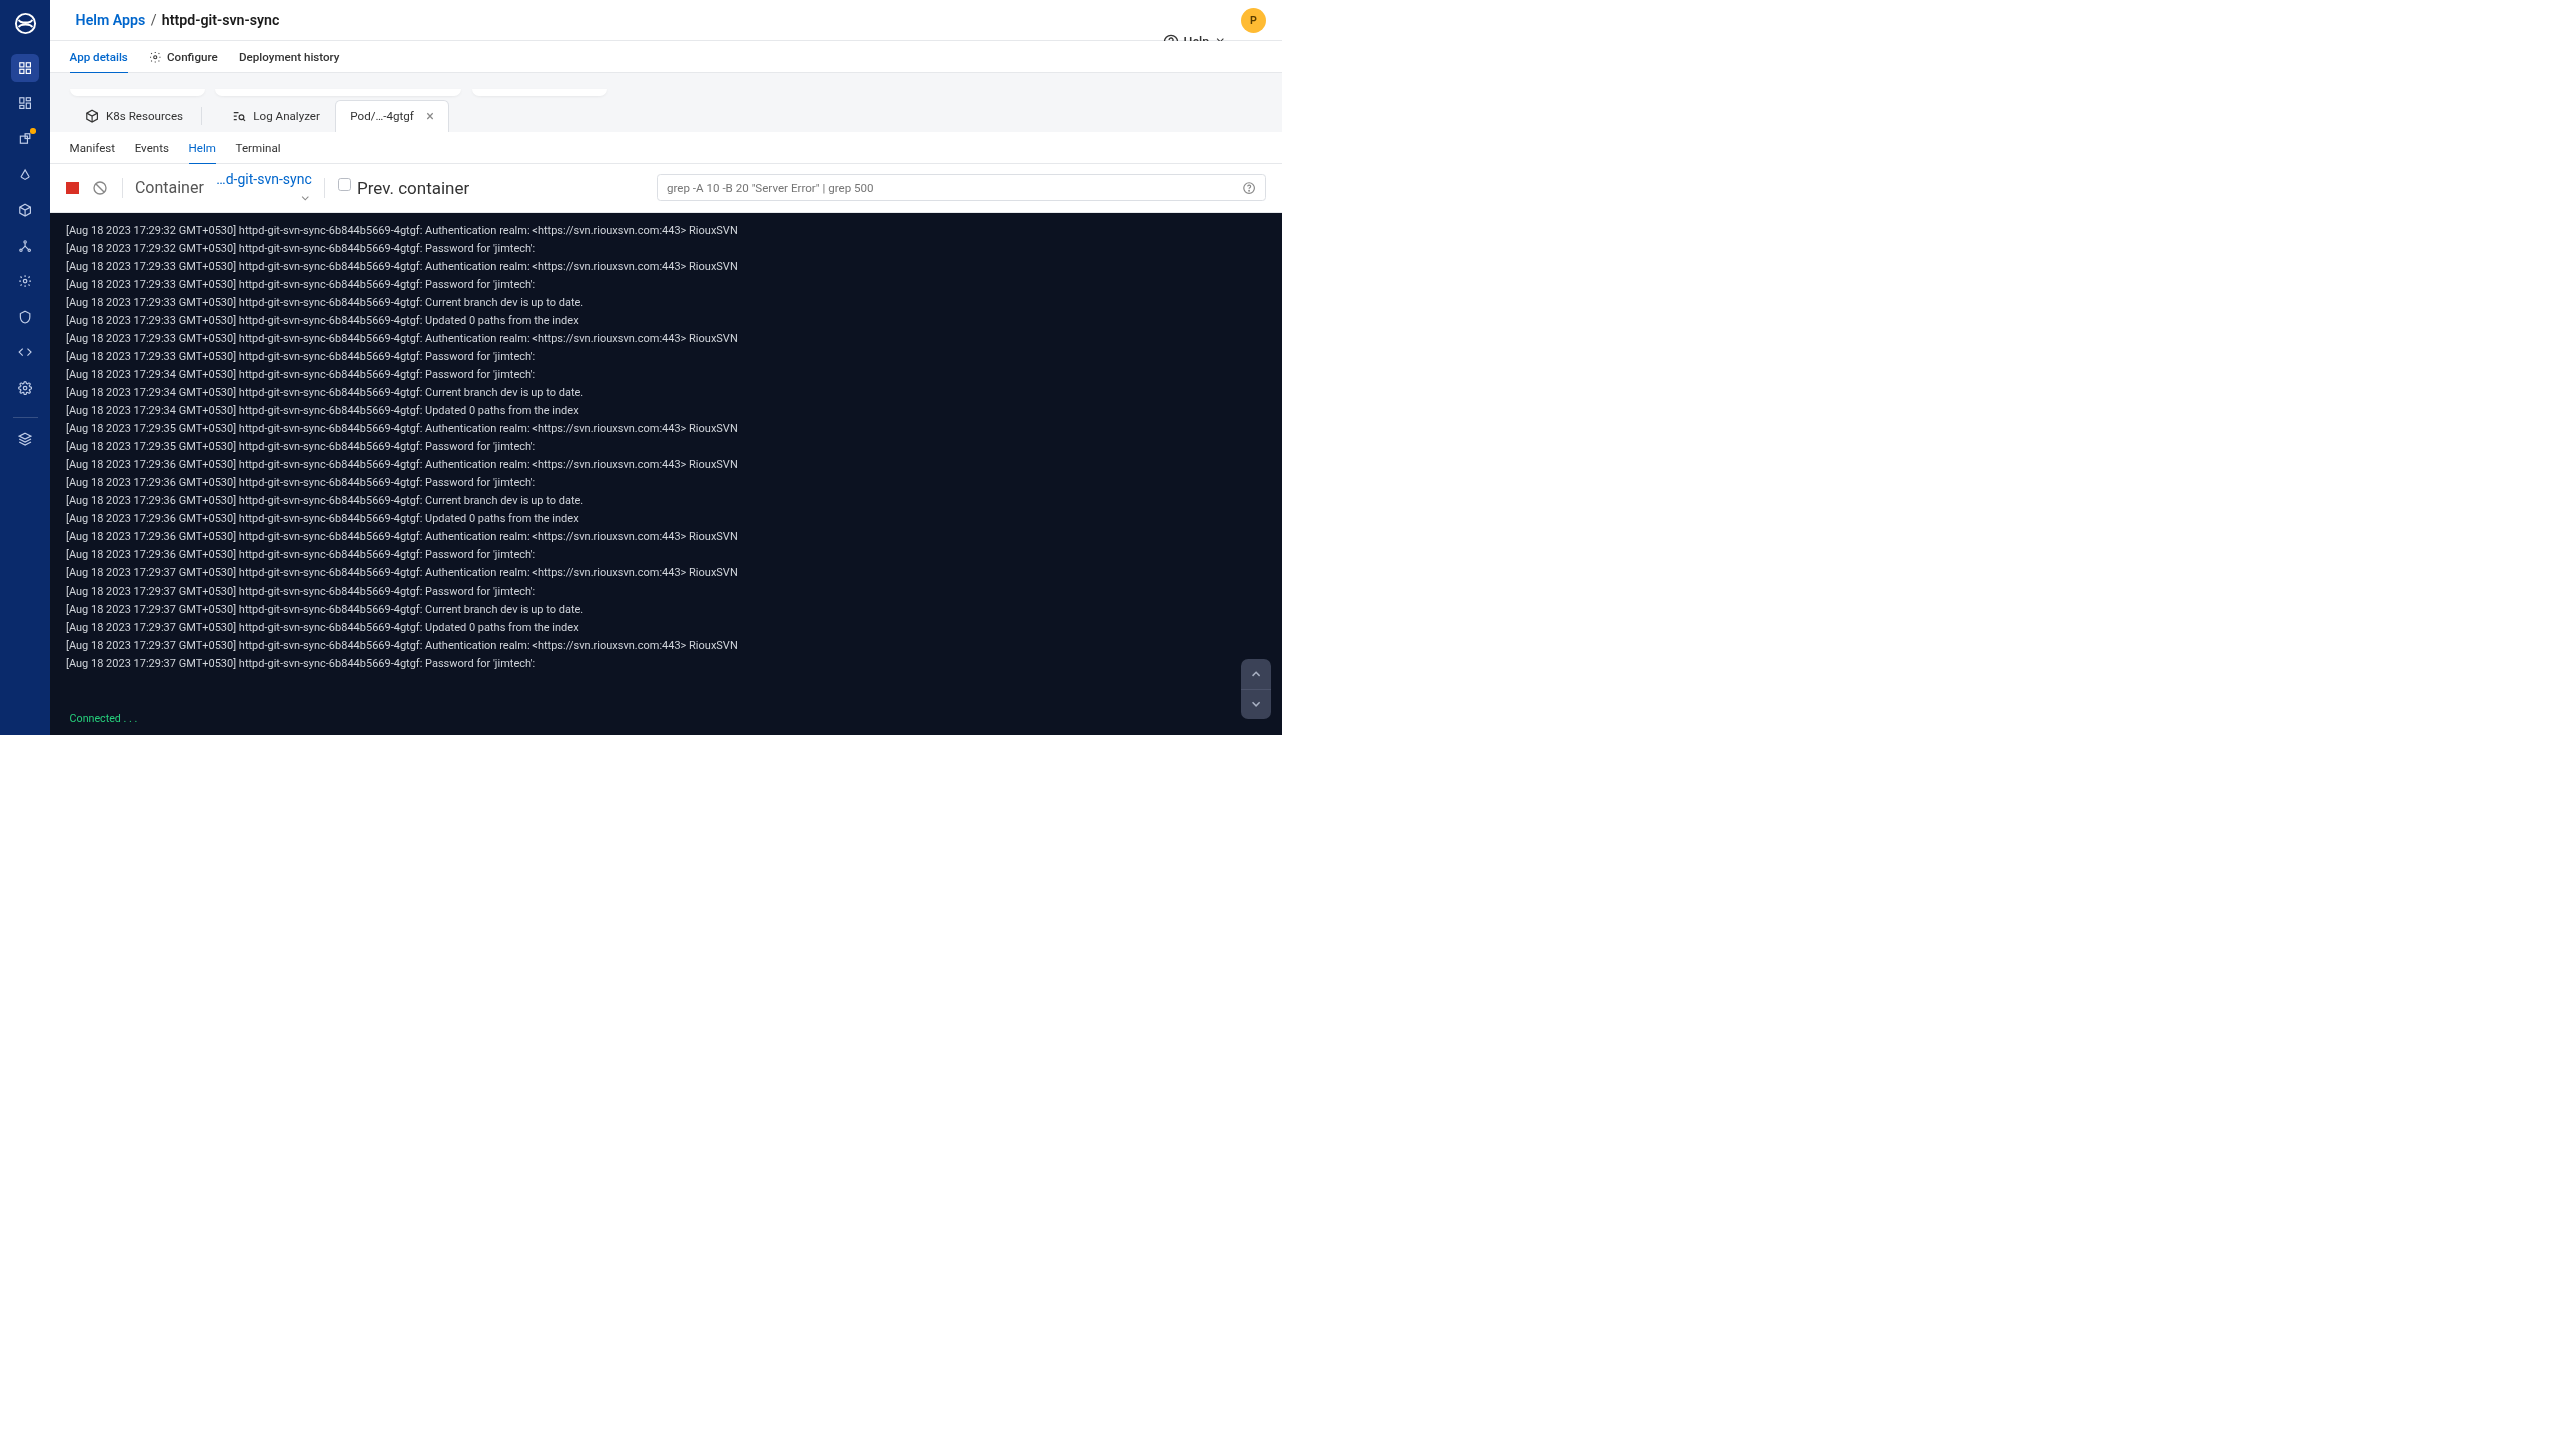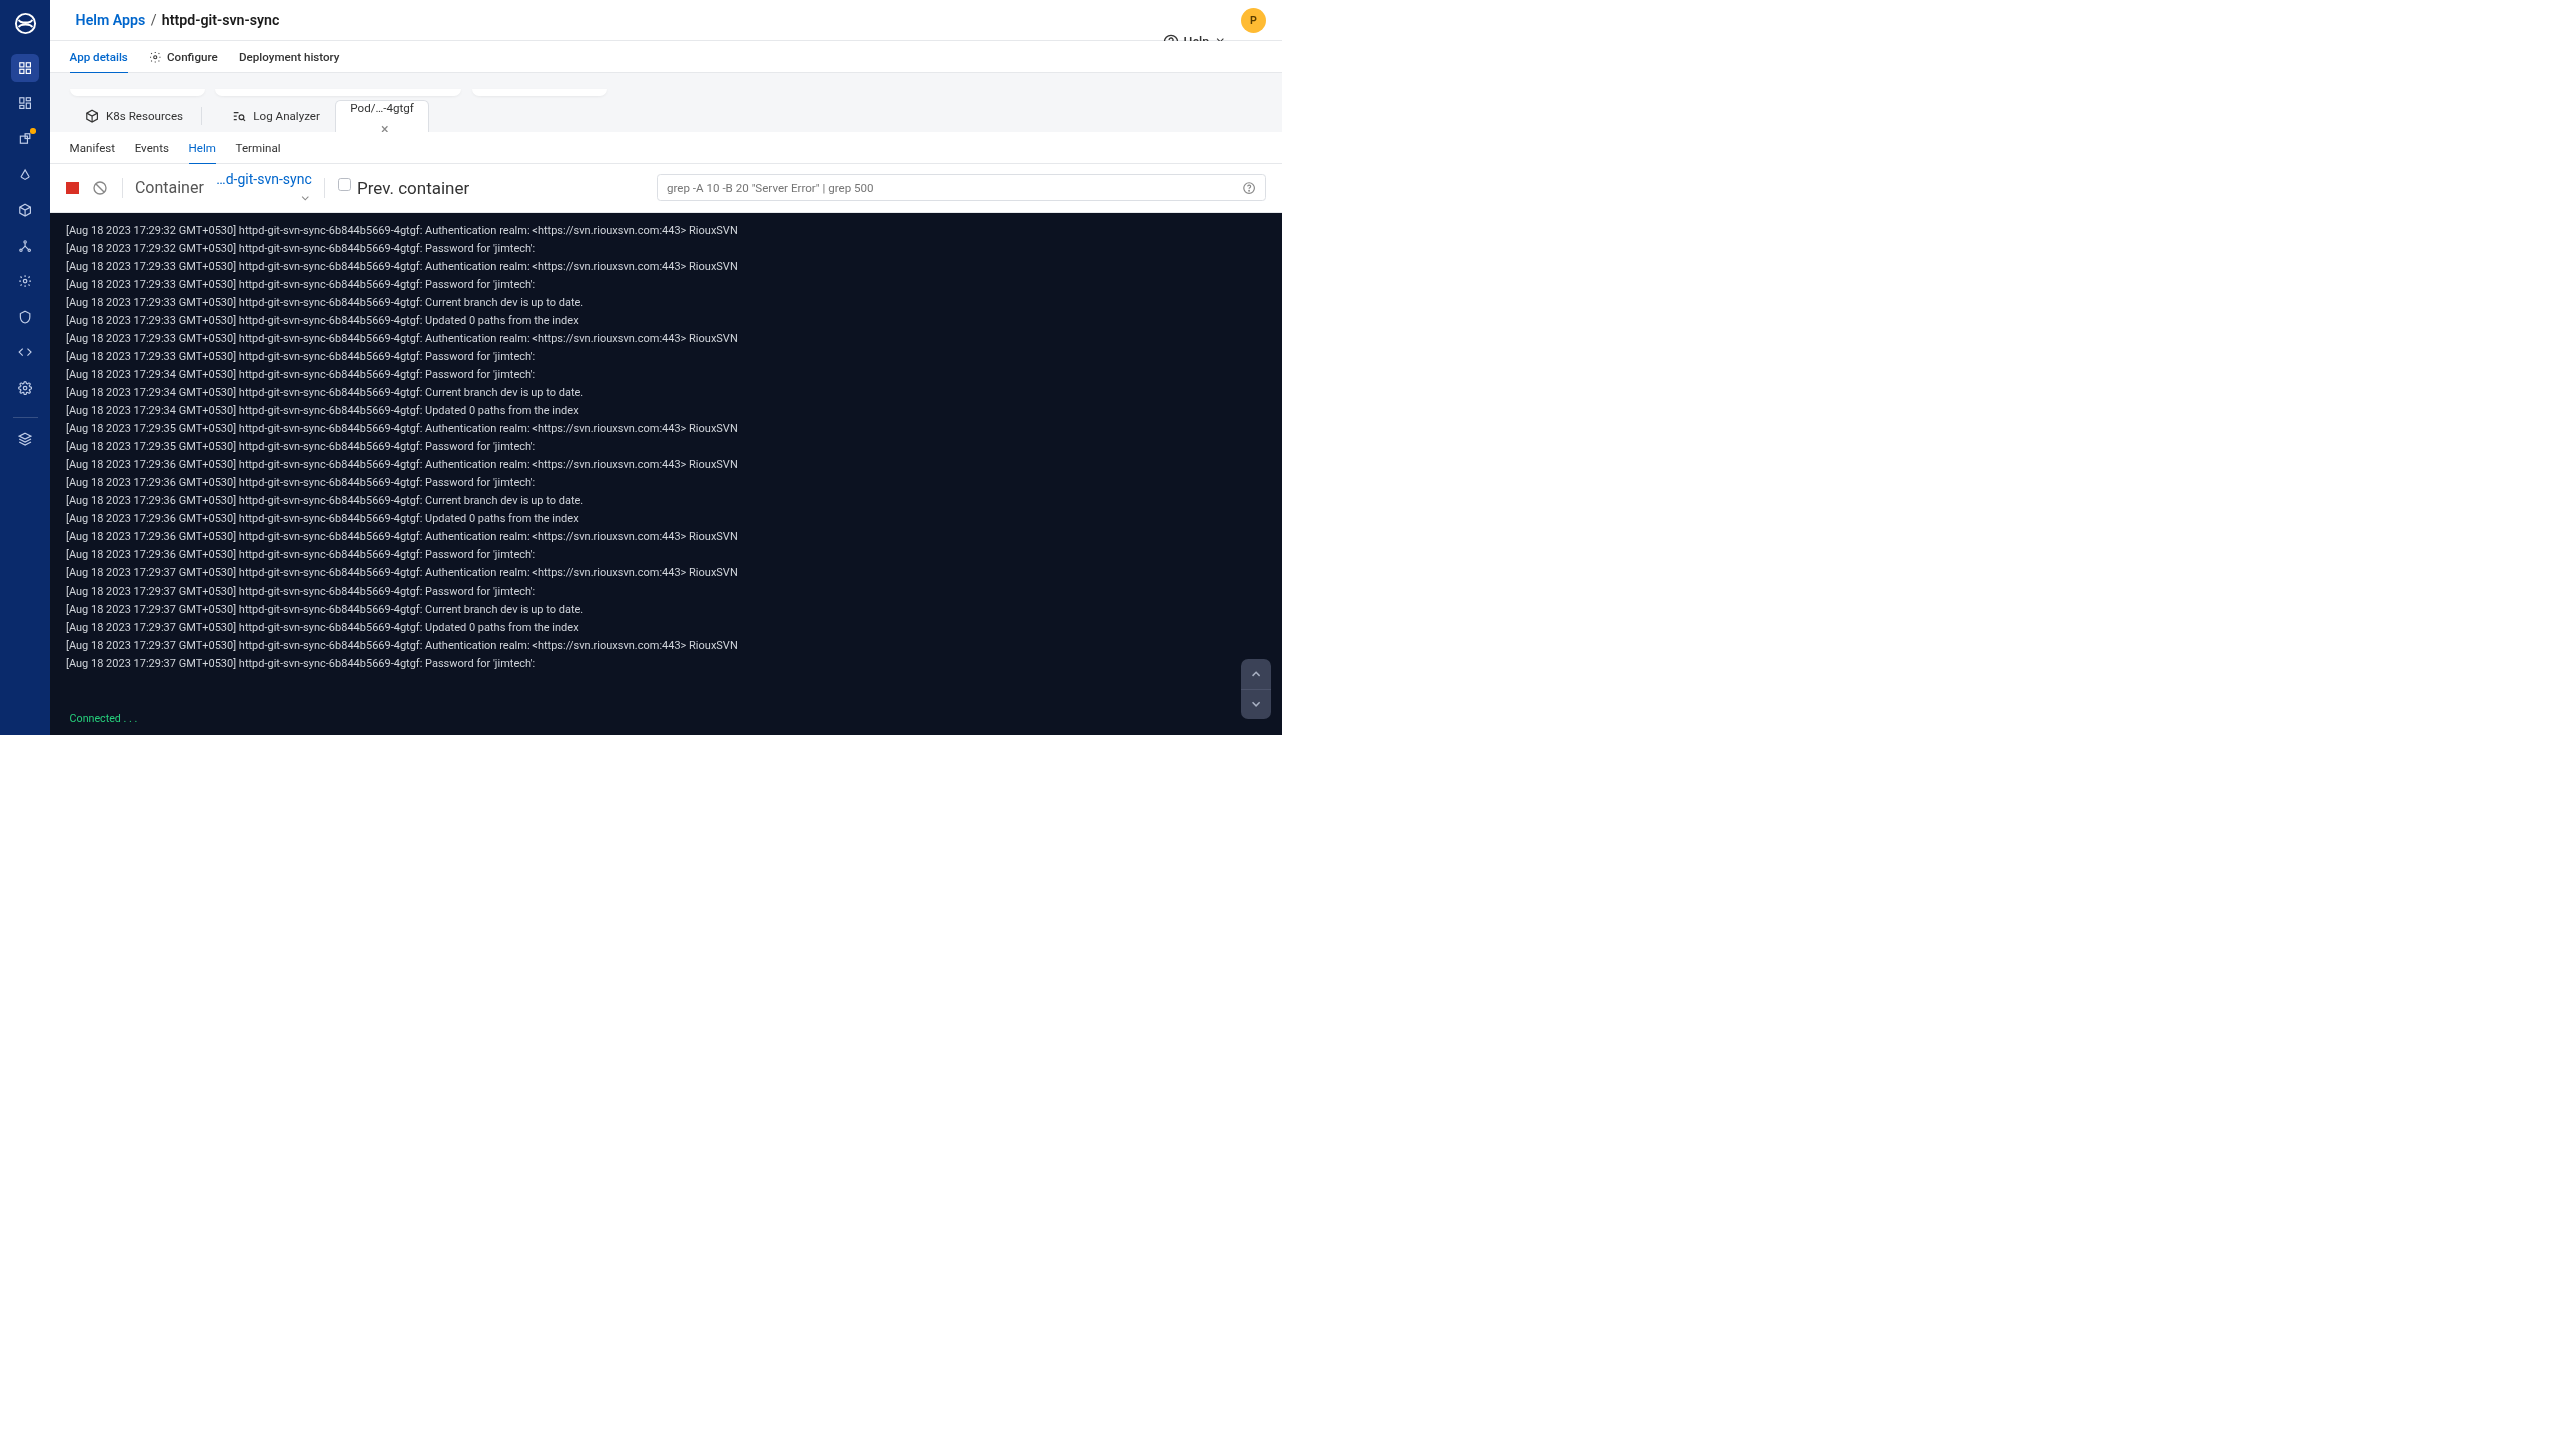--- a/index.html
+++ b/index.html
@@ -24,21 +24,21 @@
 .page-tab.active { color:#0066cc; border-bottom-color:#0066cc; }
 .gray-band { background:#f5f6f8; padding: 16px 19.6px 0; }
 .row-cards { display:flex; gap:10.7px; height:7.1px; margin-bottom:3.6px; }
 .mini-card { border-radius: 0 0 7.1px 7.1px; background:#fff; box-shadow: 0 0.9px 2.7px rgba(0,0,0,.06); }
 .mini-card:nth-child(1){width:135px;}
 .mini-card:nth-child(2){width:246px;}
 .mini-card:nth-child(3){width:135px;}
 .resource-tabs { display:flex; align-items:flex-end; gap:0; }
 .res-tab { height:32px; padding: 0 14.2px; display:flex; align-items:center; gap:7.1px; font-size:11.6px; color:#333; cursor:pointer; border:0.9px solid transparent; border-bottom:none; border-top-left-radius:5.3px; border-top-right-radius:5.3px; }
 .res-tab svg { width:14.2px; height:14.2px; }
-.res-tab.active { background:#fff; border-color:#dcdfe4;flex-direction:column; }
+.res-tab.active { background:#fff; border-color:#dcdfe4; }
 .res-tab .divider-r { width:0.9px; height:18px; background:#dcdfe4; margin-left:10.7px; }
 .res-tab .close { margin-left:5.3px; color:#888; cursor:pointer; font-size:14.2px; line-height:1; }
 .sub-tabs { display:flex; gap:19.6px; padding: 0 19.6px; border-bottom:0.9px solid #e6e8eb; background:#fff; }
 .sub-tab { padding: 9px 0 8px; font-size:11.6px; color:#333; cursor:pointer; border-bottom:1.8px solid transparent; margin-bottom:-0.9px; }
 .sub-tab.active { color:#0066cc; border-bottom-color:#0066cc; }
 .log-toolbar { display:flex; align-items:center; padding: 7.1px 16px; gap:12.5px; border-bottom:0.9px solid #e6e8eb; background:#fff; }
 .square-red { width:12.5px; height:12.5px; background:#d93025; cursor:pointer; }
 .round-btn { width:18px; height:18px; color:#888; cursor:pointer; display:flex; align-items:center; justify-content:center; }
 .vbar { width:0.9px; height:19.6px; background:#e0e2e6; }
 .label { font-size:16px; color:#555; }

